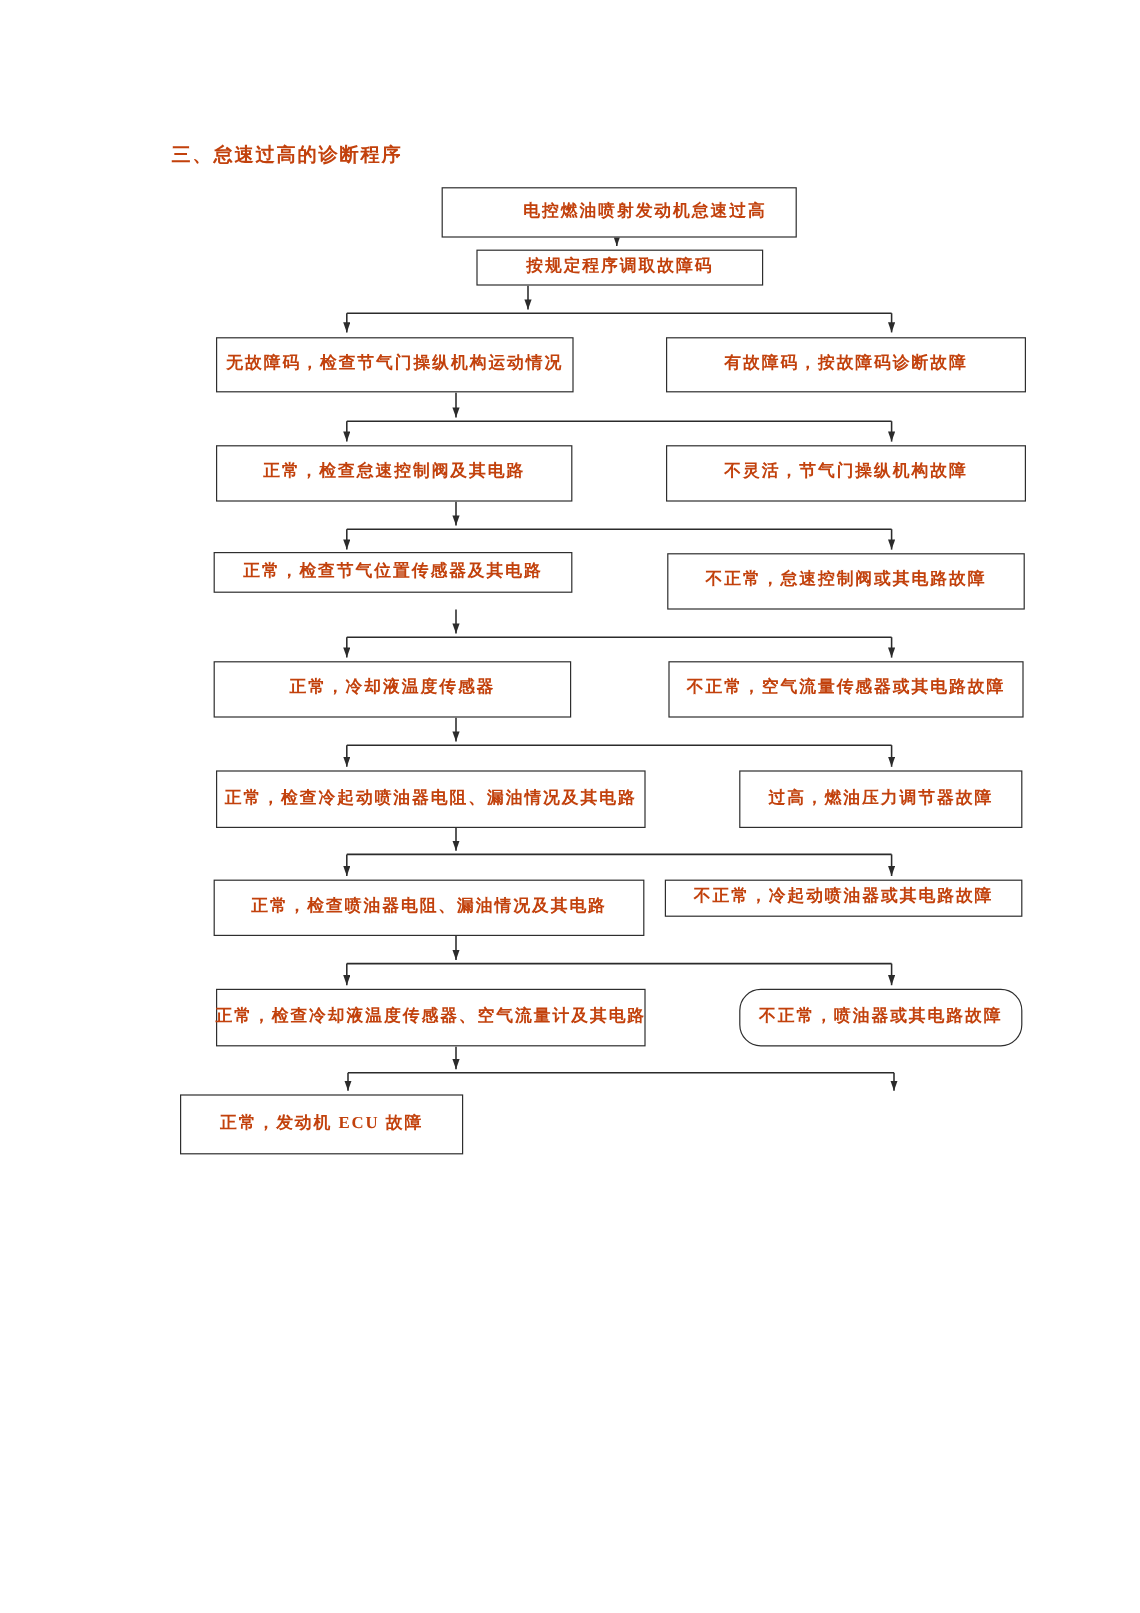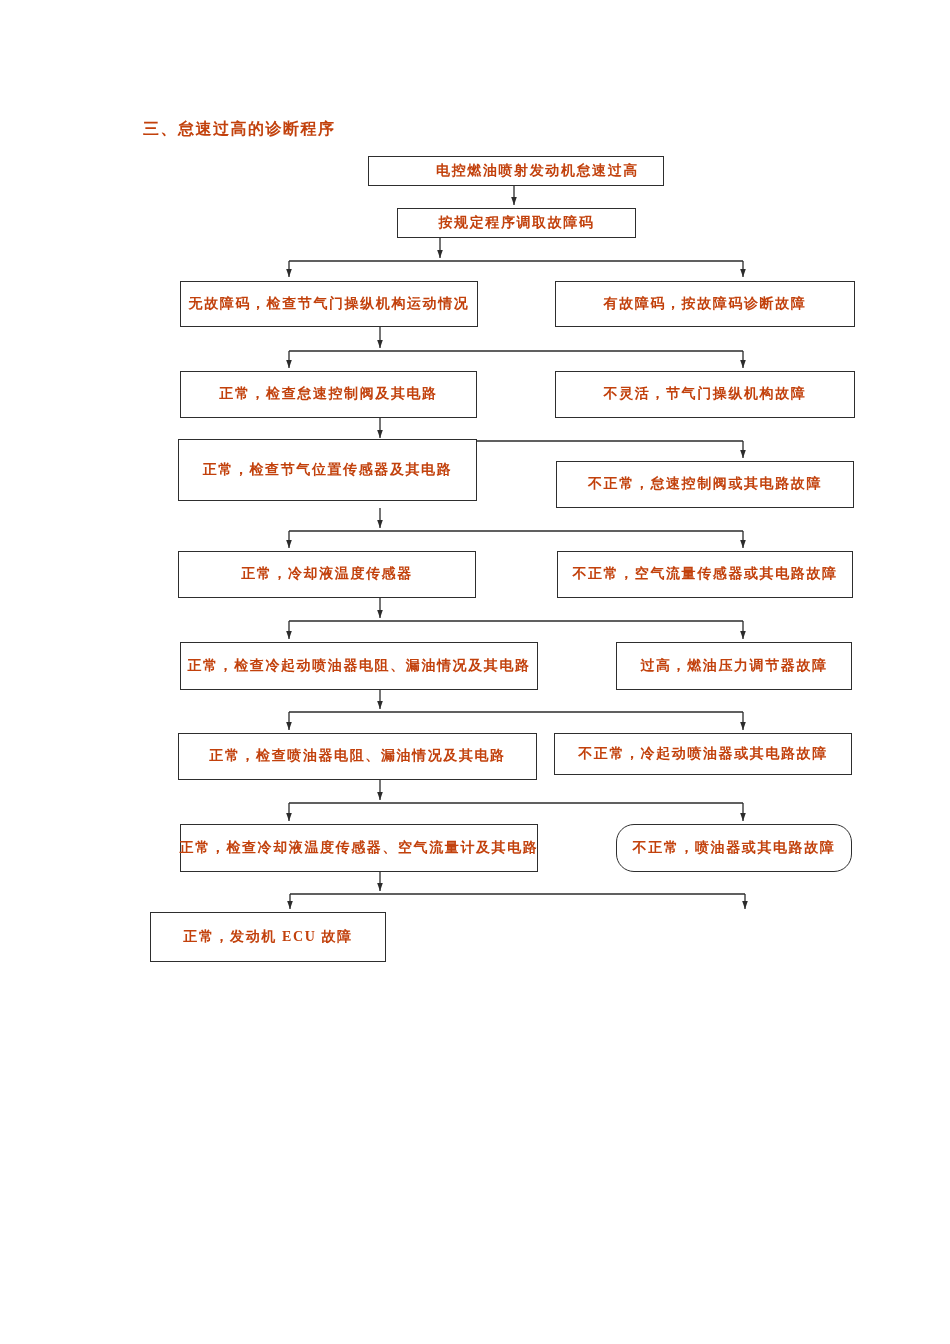--- a/index.html
+++ b/index.html
@@ -101,39 +101,39 @@
 
       <line x1="380" y1="872" x2="380" y2="891" marker-end="url(#arrowhead)"></line>
       <line x1="290" y1="894" x2="745" y2="894"></line>
       <line x1="290" y1="894" x2="290" y2="909" marker-end="url(#arrowhead)"></line>
       <line x1="745" y1="894" x2="745" y2="909" marker-end="url(#arrowhead)"></line>
     </g>
   </svg>
 
   <div class="doc-title">三、怠速过高的诊断程序</div>
 
-  <div class="node" style="left:368px; top:156px; width:296px; height:30px;padding-left:43px;">电控燃油喷射发动机怠速过高</div>
+  <div class="node" style="left:368px; top:156px; width:296px; height:42px;padding-left:43px;">电控燃油喷射发动机怠速过高</div>
   <div class="node" style="left:397px; top:208px; width:239px; height:30px;">按规定程序调取故障码</div>
 
   <div class="node" style="left:180px; top:281px; width:298px; height:46px;">无故障码，检查节气门操纵机构运动情况</div>
   <div class="node" style="left:555px; top:281px; width:300px; height:46px;">有故障码，按故障码诊断故障</div>
 
   <div class="node" style="left:180px; top:371px; width:297px; height:47px;">正常，检查怠速控制阀及其电路</div>
   <div class="node" style="left:555px; top:371px; width:300px; height:47px;">不灵活，节气门操纵机构故障</div>
 
-  <div class="node" style="left:178px; top:439px; width:299px; height:62px;">正常，检查节气位置传感器及其电路</div>
+  <div class="node" style="left:178px; top:460px; width:299px; height:34px;">正常，检查节气位置传感器及其电路</div>
   <div class="node" style="left:556px; top:461px; width:298px; height:47px;">不正常，怠速控制阀或其电路故障</div>
 
   <div class="node" style="left:178px; top:551px; width:298px; height:47px;">正常，冷却液温度传感器</div>
   <div class="node" style="left:557px; top:551px; width:296px; height:47px;">不正常，空气流量传感器或其电路故障</div>
 
   <div class="node" style="left:180px; top:642px; width:358px; height:48px;">正常，检查冷起动喷油器电阻、漏油情况及其电路</div>
   <div class="node" style="left:616px; top:642px; width:236px; height:48px;">过高，燃油压力调节器故障</div>
 
   <div class="node" style="left:178px; top:733px; width:359px; height:47px;">正常，检查喷油器电阻、漏油情况及其电路</div>
-  <div class="node" style="left:554px; top:733px; width:298px; height:42px;">不正常，冷起动喷油器或其电路故障</div>
+  <div class="node" style="left:554px; top:733px; width:298px; height:31px;">不正常，冷起动喷油器或其电路故障</div>
 
   <div class="node" style="left:180px; top:824px; width:358px; height:48px;">正常，检查冷却液温度传感器、空气流量计及其电路</div>
   <div class="node" style="left:616px; top:824px; width:236px; height:48px;border-radius:18px;">不正常，喷油器或其电路故障</div>
 
   <div class="node" style="left:150px; top:912px; width:236px; height:50px;">正常，发动机 ECU 故障</div>
 
 </div>
 
 </body></html>

